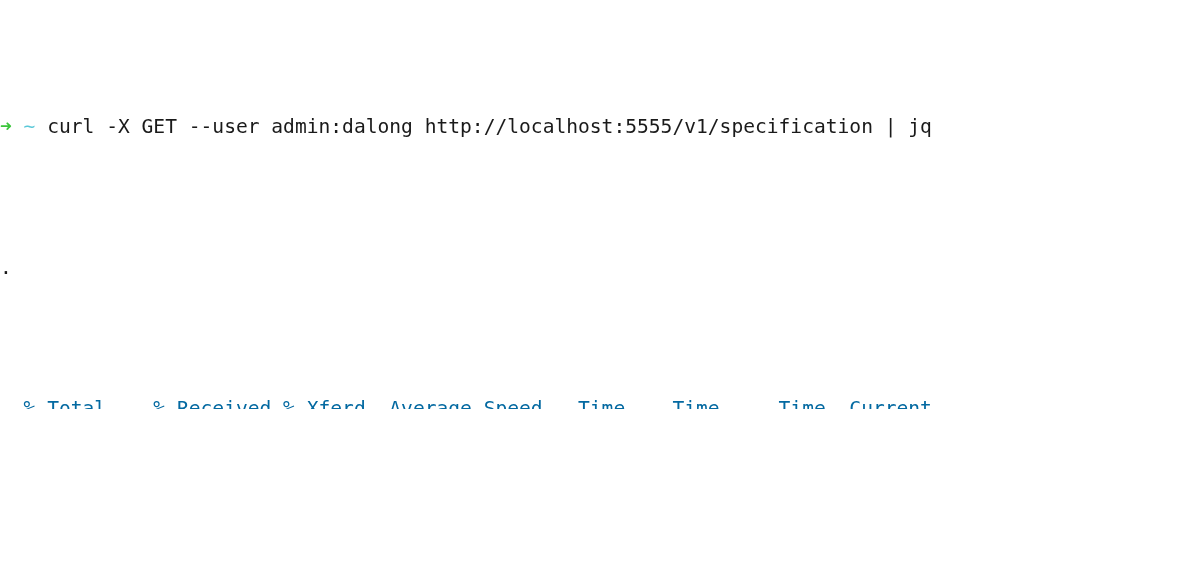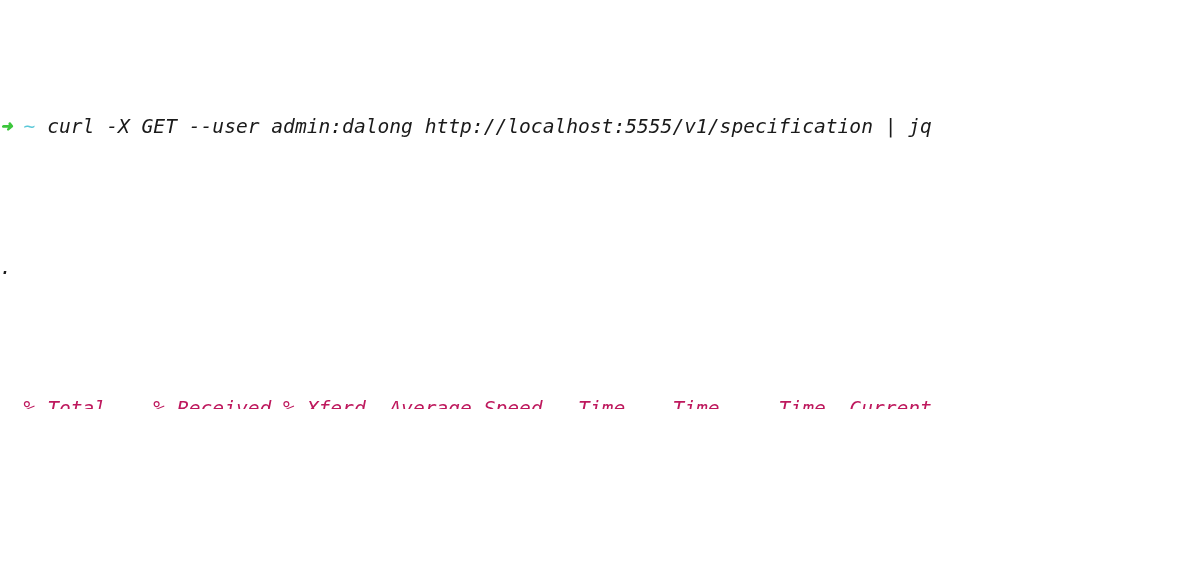--- a/index.html
+++ b/index.html
@@ -20,37 +20,36 @@
     background: #ffffff;
     color: #1a1a1a;
     font-family: "DejaVu Sans Mono", "Liberation Mono", monospace;
     font-size: 19.6px;
     line-height: 28.2px;
     letter-spacing: 0px;
     padding: 0;
     box-sizing: border-box;
     white-space: pre;
     overflow: hidden;
-    font-style: italic;
   }
 
   .line {
     white-space: pre;
     height: 28.2px;
     font-size: 19.6px;
     line-height: 28.2px;
   }
 
   
   .prompt-arrow { color: #3cc63c; font-weight: 700; }
   .prompt-path  { color: #5bc8d8; }
   .cmd          { color: #1a1a1a; }
 
   
-  .meter { color: #be185d; }
+  .meter { color: #0369a1; }
   .plain  { color: #1a1a1a; }
 </style>
 </head>
 <body>
 
 <div id="terminal">
 
   
   <div class="line"><span class="prompt-arrow">➜</span><span class="plain"> </span><span class="prompt-path">~</span><span class="plain"> </span><span class="cmd">curl -X GET --user admin:dalong http://localhost:5555/v1/specification | jq</span></div>
 

